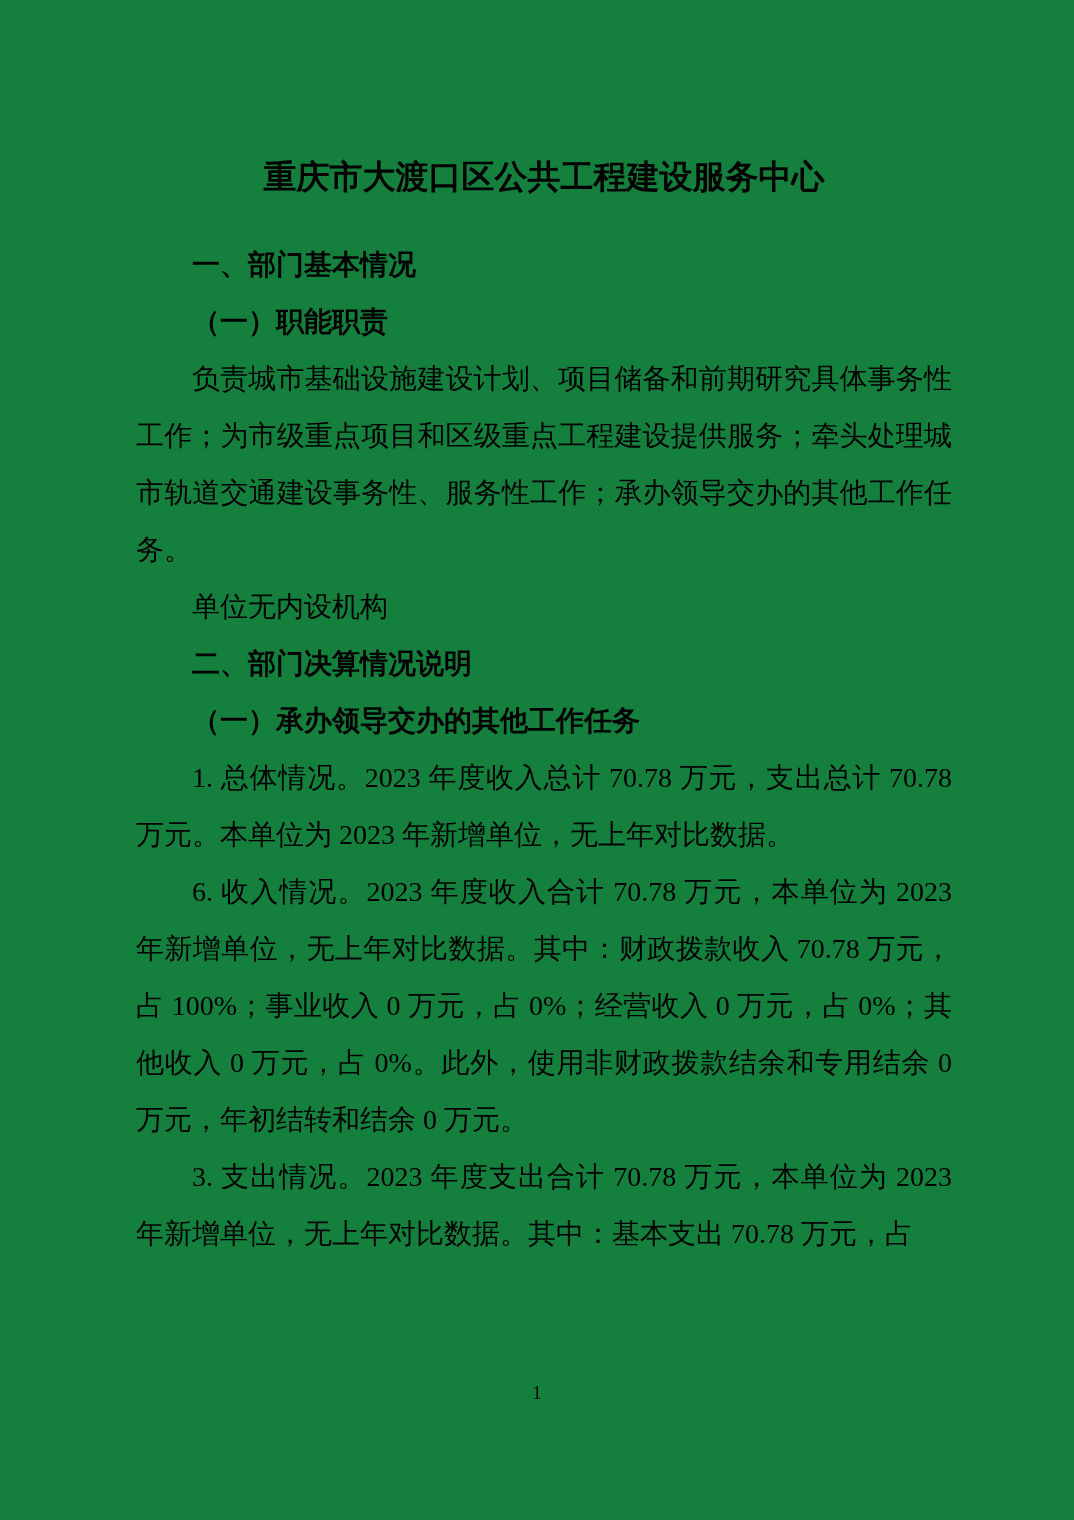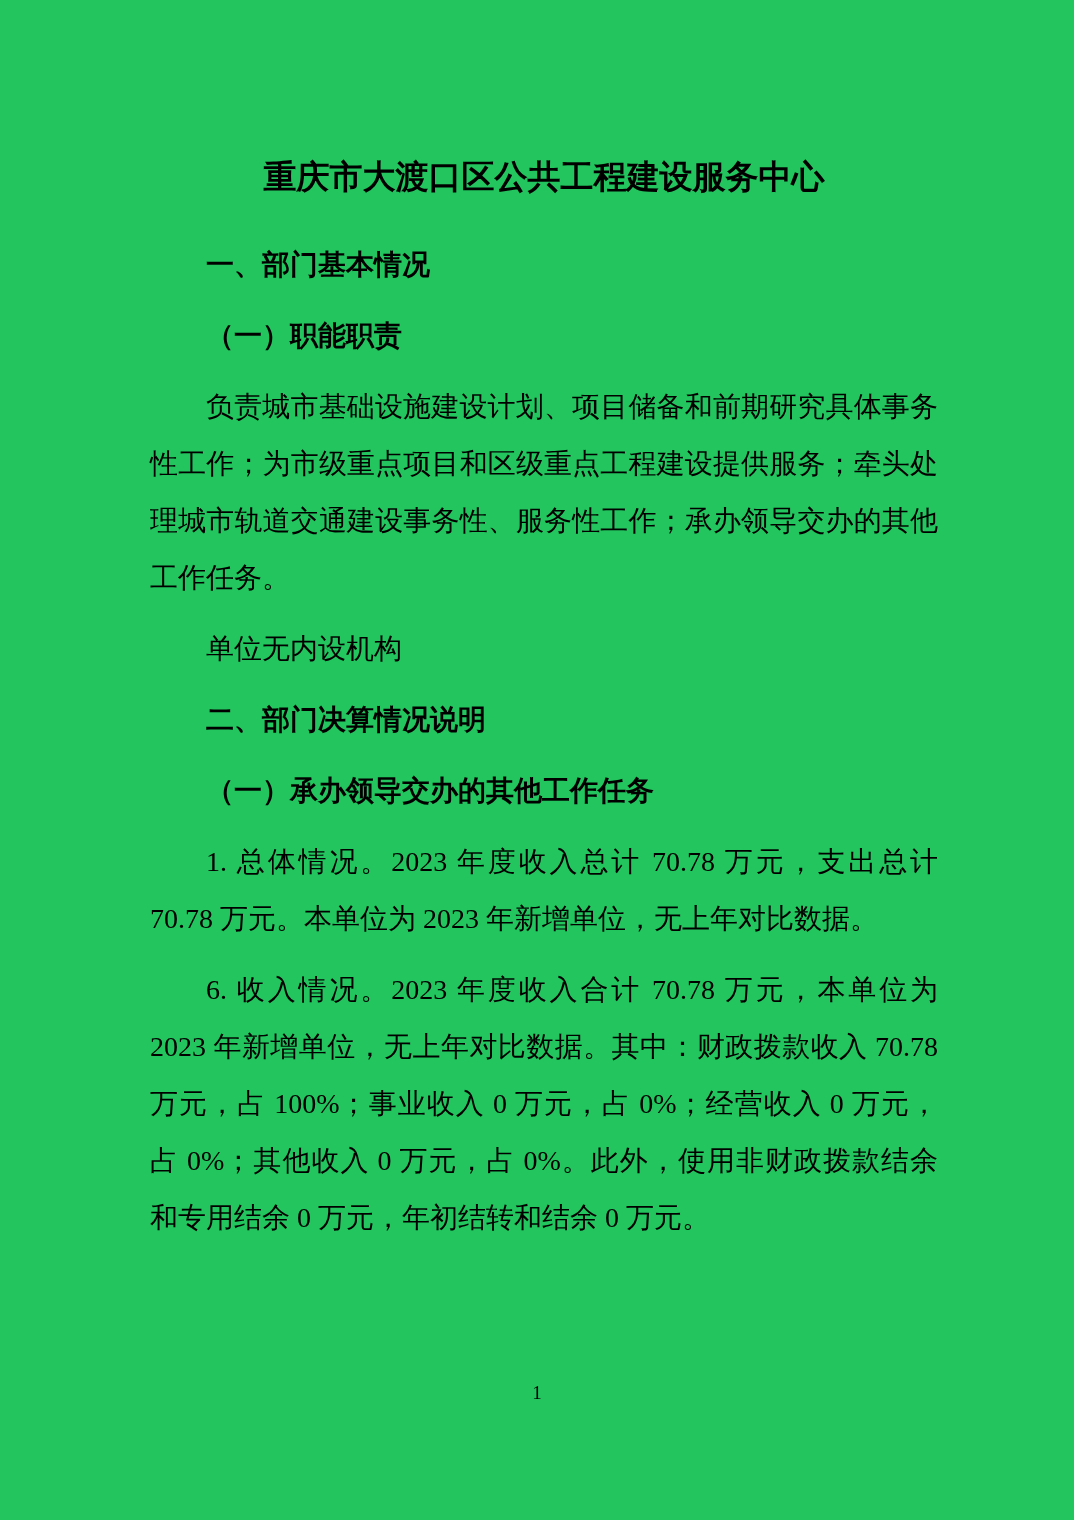--- a/index.html
+++ b/index.html
@@ -4,21 +4,21 @@
 <style>
   html, body {
     margin: 0;
     padding: 0;
     background: #ffffff;
   }
   .page {
     position: relative;
     width: 1074px;
     height: 1520px;
-    background: #22c55e;
+    background: #15803d;
     color: #000000;
     font-family: "Liberation Serif", serif;
     overflow: hidden;
   }
   .content {
     position: absolute;
     left: 136px;
     top: 150px;
     width: 816px;
   }
@@ -29,21 +29,21 @@
     line-height: 54px;
     font-family: "Liberation Serif", serif;
   }
   .doc-body {
     margin-top: 32px;
     font-size: 28px;
     line-height: 57px;
     text-align: justify;
   }
   .doc-body p {
-    margin: 14px;
+    margin: 0;
     text-indent: 2em;
   }
   .h1 {
     font-family: "Liberation Sans", sans-serif;
     font-weight: bold;
   }
   .h2 {
     font-weight: bold;
   }
   .lead {
@@ -72,18 +72,19 @@
 
     <div class="doc-body">
       <p class="h1">一、部门基本情况</p>
       <p class="h2">（一）职能职责</p>
       <p>负责城市基础设施建设计划、项目储备和前期研究具体事务性工作；为市级重点项目和区级重点工程建设提供服务；牵头处理城市轨道交通建设事务性、服务性工作；承办领导交办的其他工作任务。</p>
       <p>单位无内设机构</p>
       <p class="h1">二、部门决算情况说明</p>
       <p class="h2">（一）承办领导交办的其他工作任务</p>
       <p><span class="lead">1. 总体情况。</span><span>2023 年度收入总计 70.78 万元，支出总计 70.78 万元。本单位为 2023 年新增单位，无上年对比数据。</span></p>
       <p><span class="lead">6. 收入情况。</span><span>2023 年度收入合计 70.78 万元，本单位为 2023 年新增单位，无上年对比数据。其中：财政拨款收入 70.78 万元，占 100%；事业收入 0 万元，占 0%；经营收入 0 万元，占 0%；其他收入 0 万元，占 0%。此外，使用非财政拨款结余和专用结余 0 万元，年初结转和结余 0 万元。</span></p>
+      <p><span class="lead">3. 支出情况。</span><span>2023 年度支出合计 70.78 万元，本单位为 2023 年新增单位，无上年对比数据。其中：基本支出 70.78 万元，占</span></p>
     </div>
 
   </div>
 
   <div class="page-number">1</div>
 </div>
 
 </body></html>

